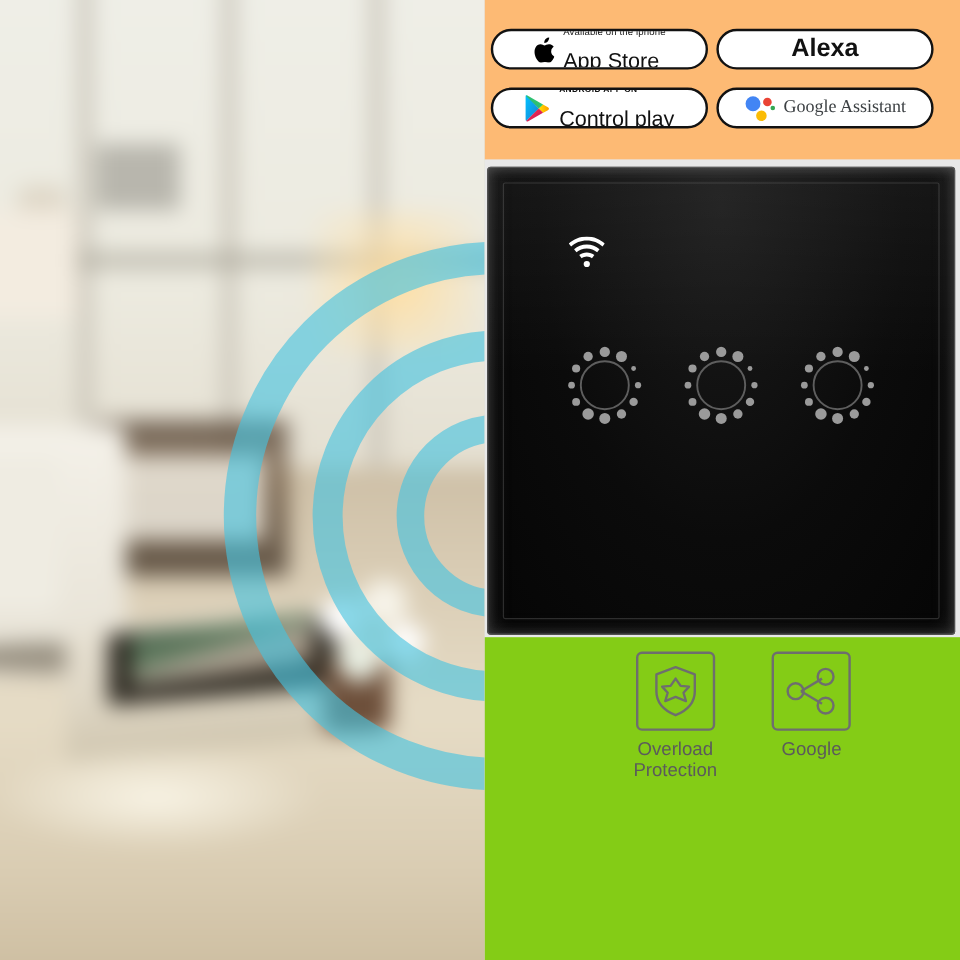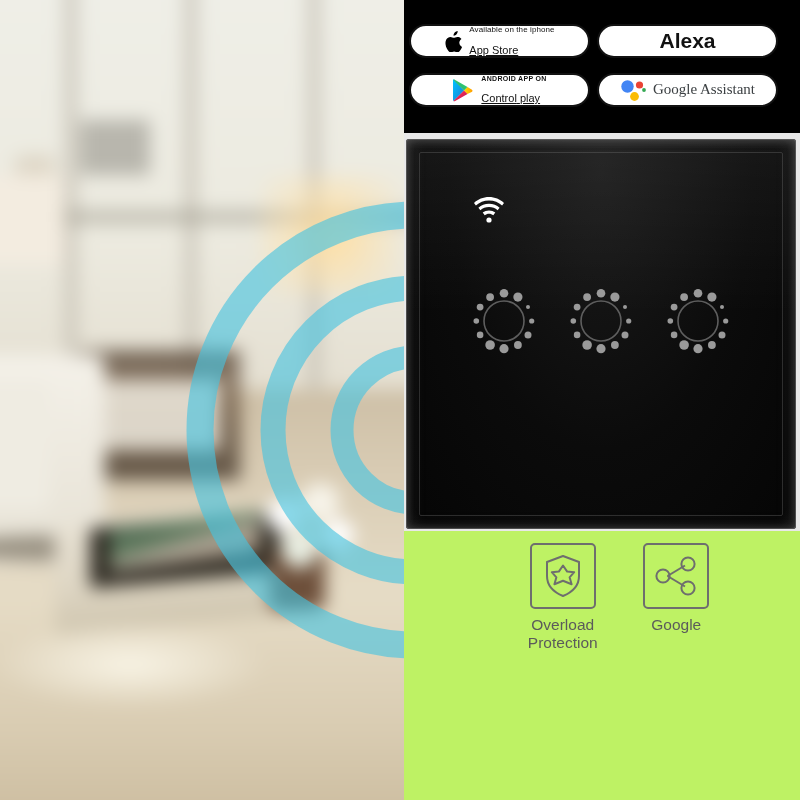--- a/index.html
+++ b/index.html
@@ -229,21 +229,21 @@
     background: #e3e3e3;
   }
 
   
   .badges {
     position: absolute;
     left: 0;
     top: 0;
     width: 396px;
     height: 133px;
-    background: #000000;
+    background: #fdba74;
     display: grid;
     grid-template-columns: 1fr 1fr;
     grid-template-rows: 1fr 1fr;
     column-gap: 7px;
     row-gap: 4px;
     padding: 24px 22px 16px 5px;
     box-sizing: border-box;
   }
   .badge {
     background: #ffffff;
@@ -269,25 +269,24 @@
     color: #111;
     letter-spacing: .1px;
     white-space: nowrap;
   }
   .badge-small.caps {
     font-size: 7px;
     font-weight: bold;
     letter-spacing: .3px;
   }
   .badge-big {
-    font-size: 11px;
+    font-size: 18px;
     color: #111;
     white-space: nowrap;
     margin-top: 11px;
-    text-decoration: underline;
   }
   .badge-plain {
     font-size: 21px;
     font-weight: bold;
     color: #111;
     white-space: nowrap;
   }
   .badge-assistant-text {
     font-size: 15px;
     color: #3c4043;
@@ -364,21 +363,21 @@
     height: 68px;
   }
 
   
   .features {
     position: absolute;
     left: 0;
     top: 531px;
     width: 396px;
     height: 269px;
-    background: #bef264;
+    background: #84cc16;
     display: grid;
     grid-template-columns: 1fr 1fr;
     grid-template-rows: 1fr 1fr;
     padding: 12px 70px 10px 105px;
     box-sizing: border-box;
     column-gap: 6px;
   }
   .feature {
     display: flex;
     flex-direction: column;

